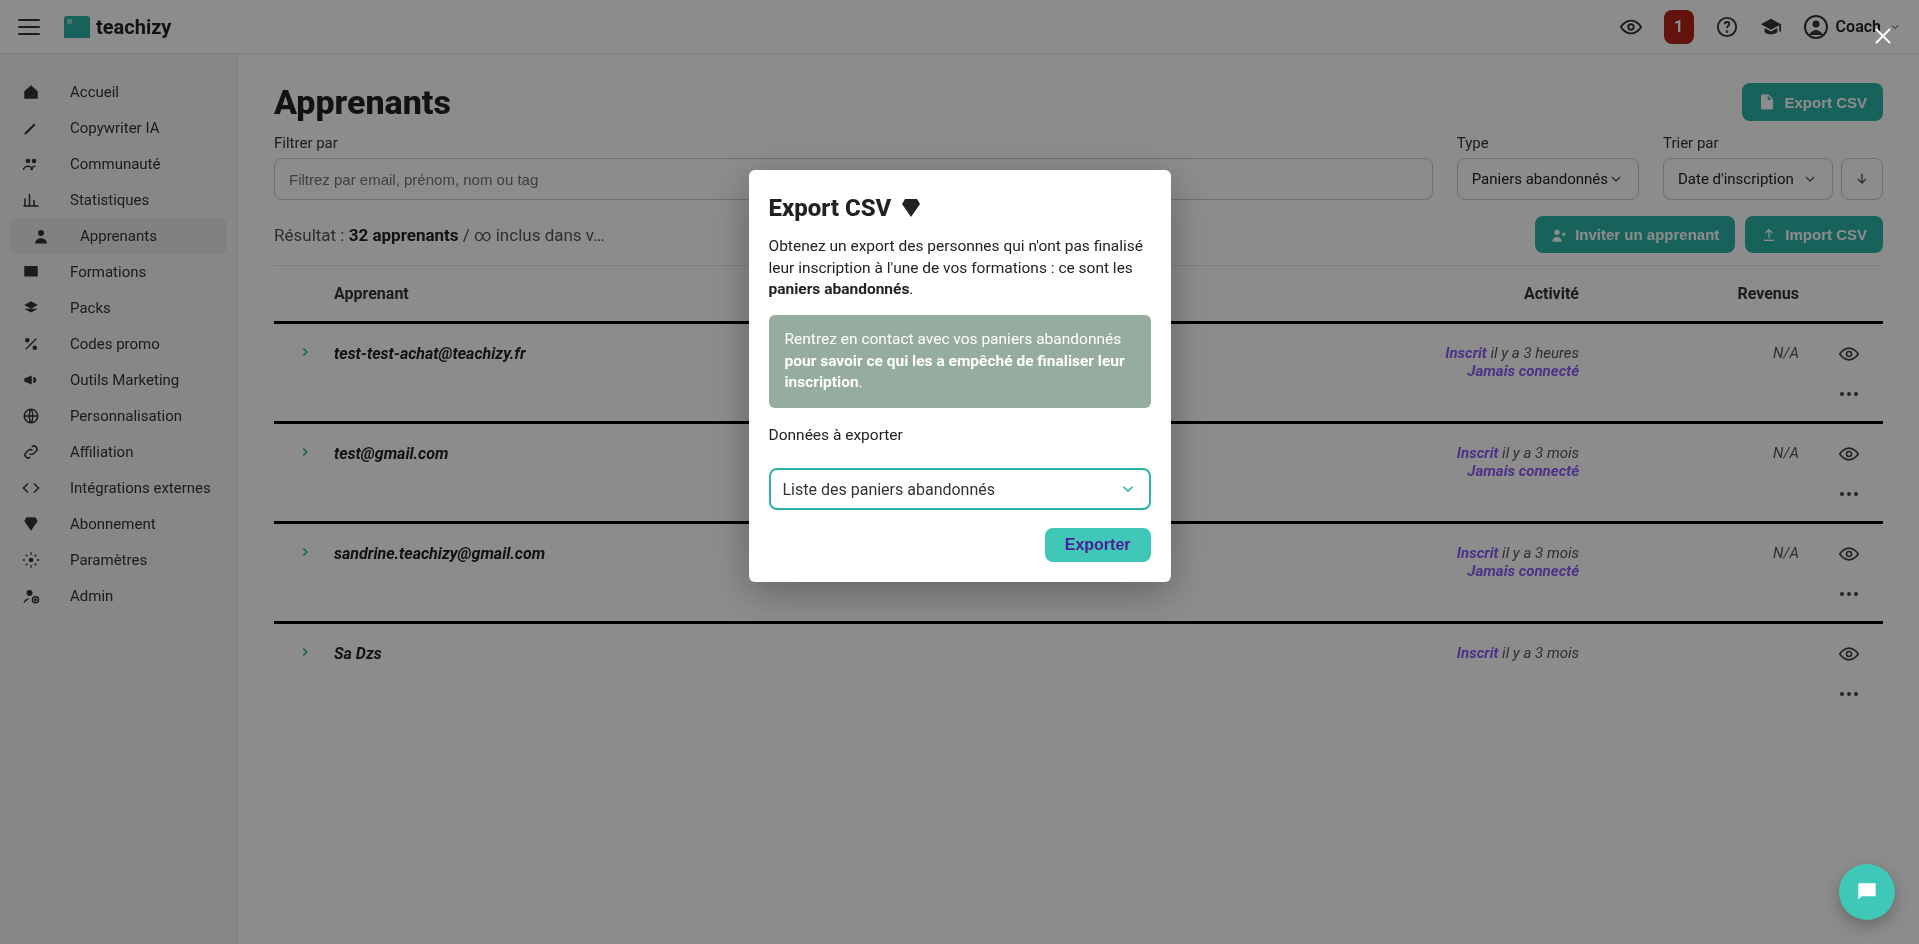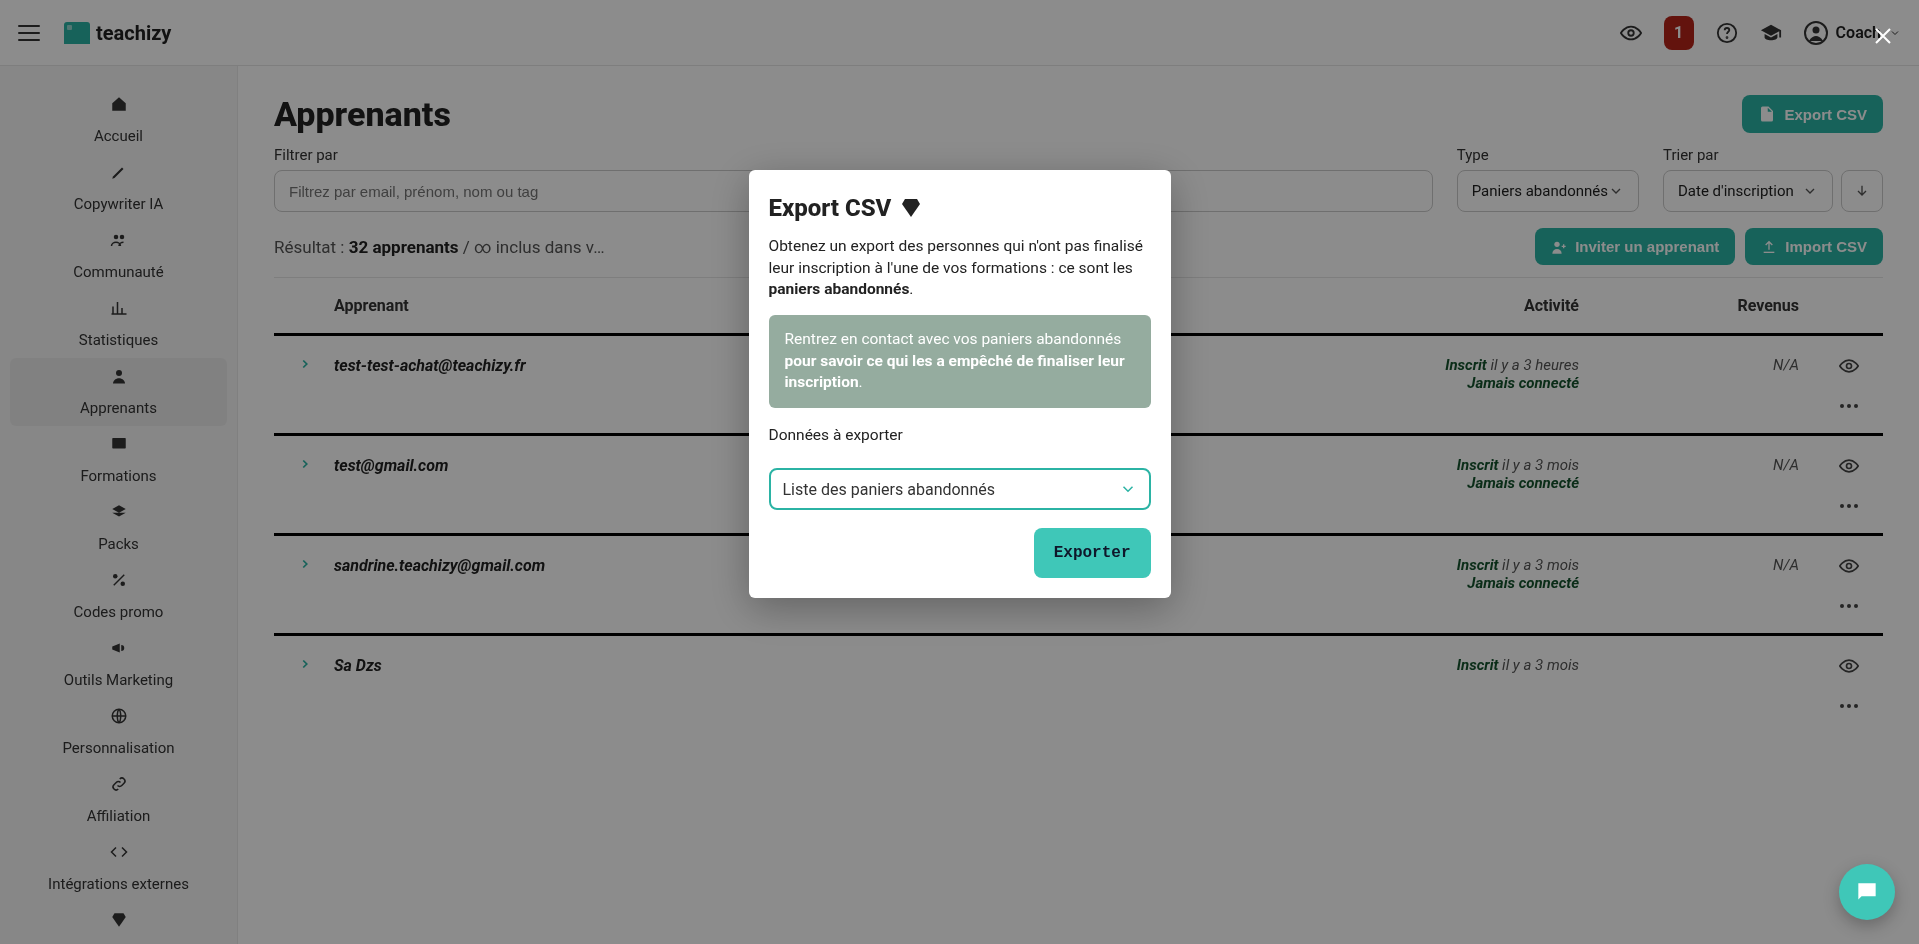--- a/index.html
+++ b/index.html
@@ -1,38 +1,38 @@
 <!DOCTYPE html>
 <html><head>
 <meta charset="utf-8">
 <style>
 * { box-sizing: border-box; margin: 0; padding: 0; }
 html, body { height: 100%; font-family: -apple-system, BlinkMacSystemFont, "Segoe UI", Roboto, Helvetica, Arial, sans-serif; background: #ffffff; color: #222; }
 .app { display: flex; flex-direction: column; height: 100vh; }
 
 
-.topbar { display: flex; align-items: center; justify-content: space-between; height: 66px; border-bottom: 1px solid #e5e5e5; padding: 0 18px; }
+.topbar { display: flex; align-items: center; justify-content: space-between; height: 54px; border-bottom: 1px solid #e5e5e5; padding: 0 18px; }
 .topbar-left { display: flex; align-items: center; gap: 24px; }
 .hamburger { width: 22px; height: 16px; display: flex; flex-direction: column; justify-content: space-between; cursor: pointer;}
 .hamburger span { height: 2px; background: #333; border-radius: 2px; }
 .logo { display: flex; align-items: center; gap: 6px; }
 .logo-icon { width: 26px; height: 22px; background: #2bb3a4; border-radius: 3px 3px 0 0; position: relative; }
 .logo-icon::before { content:''; position:absolute; top:3px; left:3px; width:5px; height:5px; background:rgba(255,255,255,0.5); border-radius:1px;}
 .logo-text { font-weight: 700; font-size: 20px; color: #222; }
 .topbar-right { display: flex; align-items: center; gap: 22px; }
 .tb-item { display:flex; align-items:center; justify-content:center; color:#333; cursor:pointer; }
 .tb-icon { width: 22px; height: 22px; }
 .notif-badge { background:#b42318; color:#fff; width:30px; height:34px; border-radius:8px; display:flex; align-items:center; justify-content:center; font-weight:700; font-size:16px; }
 .user-menu { display:flex; align-items:center; gap:8px; font-weight:600; cursor:pointer;}
 .user-avatar-icon { width:24px; height:24px; fill:#333; }
 
 
 .body { display:flex; flex:1; overflow:hidden; }
 .sidebar { width:238px; background:#f6f6f6; border-right:1px solid #e9e9e9; padding-top:20px; }
-.sidebar-item { display:flex; align-items:center; gap:14px; padding:9px 22px; font-size:15px; color:#333; cursor:pointer;flex-direction:column; }
+.sidebar-item { display:flex; align-items:center; gap:30px; padding:9px 22px; font-size:15px; color:#333; cursor:pointer; }
 .sidebar-item.active { background:#ececec; border-radius:6px; margin:0 10px; }
 .side-icon { width:18px; height:18px; display:flex; align-items:center; justify-content:center; }
 
 .main { flex:1; padding: 28px 36px; overflow:auto; }
 .page-header-row { display:flex; align-items:center; justify-content:space-between; margin-bottom:12px;}
 .page-title { font-size:34px; font-weight:800; }
 .btn { display:inline-flex; align-items:center; gap:8px; border:none; cursor:pointer; font-weight:700; font-size:15px; border-radius:8px; padding:10px 16px; color:#fff; }
 .btn-teal { background:#2bb3a4; }
 
 .filters-row { display:flex; gap:24px; margin-bottom:16px; margin-top:6px;}
@@ -53,40 +53,40 @@
 .th-apprenant { flex: 0 0 600px; padding-left:36px; }
 .th-activite { flex:1; text-align:right; padding-right:40px; }
 .th-revenus { width:180px; text-align:right; }
 .th-actions { width:60px; }
 
 .row { display:flex; align-items:flex-start; padding:20px 24px; border-top:3px solid #000000;font-style:italic; }
 .row-chevron { width:20px; margin-right:16px; color:#2bb3a4; cursor:pointer;}
 .row-apprenant { flex: 0 0 564px; }
 .row-apprenant .name { font-weight:700; font-size:16px; }
 .row-activite { flex:1; text-align:right; font-size:15px; color:#555; padding-right:40px;}
-.row-activite b { color:#14532d; font-weight:700; }
+.row-activite b { color:#8b5cf6; font-weight:700; }
 .row-revenus { width:180px; text-align:right; font-size:15px; color:#555; }
 .row-actions { width:60px; display:flex; flex-direction:column; align-items:flex-end; gap:14px; }
 .row-actions .eye, .row-actions .dots { cursor:pointer; color:#444; }
 
 
 .overlay { position:fixed; inset:0; background:rgba(0,0,0,0.45); display:flex; align-items:flex-start; justify-content:center; z-index:100; }
 .overlay-close { position:absolute; top:24px; right:24px; color:#fff; cursor:pointer; }
 .modal { margin-top:170px; width:422px; background:#fff; border-radius:6px; padding:24px 20px 20px; box-shadow:0 10px 40px rgba(0,0,0,0.3); }
 .modal-title { display:flex; align-items:center; gap:8px; font-size:24px; font-weight:800; margin-bottom:14px; }
 .modal-title svg { width:24px; height:24px; }
 .modal-text { font-size:15.5px; line-height:1.4; color:#222; margin-bottom:14px; }
 .modal-text b { font-weight:700; }
 .tip-box { background:#95ac9f; color:#fff; border-radius:6px; padding:14px 16px; font-size:15.5px; line-height:1.4; margin-bottom:18px; }
 .tip-box b { font-weight:700; }
 .modal-label { font-size:15.5px; margin-bottom:24px; }
 .modal-select { border:2px solid #2bb3a4; border-radius:8px; height:42px; width:100%; display:flex; align-items:center; justify-content:space-between; padding:0 12px; font-size:16px; cursor:pointer; color:#333;gap:6px; }
 .modal-select .chev { color:#2bb3a4; }
 .modal-footer { display:flex; justify-content:flex-end; margin-top:18px; }
-.btn-export { background:#3fc7b8; color:#0f172a; border:none; border-radius:8px; padding:16px 20px; font-size:16px; font-weight:700; cursor:pointer;font-family:Liberation Mono, monospace; }
+.btn-export { background:#3fc7b8; color:#4c1d95; border:none; border-radius:8px; padding:8px 20px; font-size:16px; font-weight:700; cursor:pointer; }
 
 
 .chat-fab { position:fixed; right:24px; bottom:24px; width:56px; height:56px; border-radius:50%; background:#3fc7b8; display:flex; align-items:center; justify-content:center; cursor:pointer; box-shadow:0 6px 16px rgba(0,0,0,0.25); z-index:200;}
 .chat-fab svg { width:26px; height:26px; fill:#fff; }
 </style>
 </head>
 <body>
 
 <div class="app">
 

